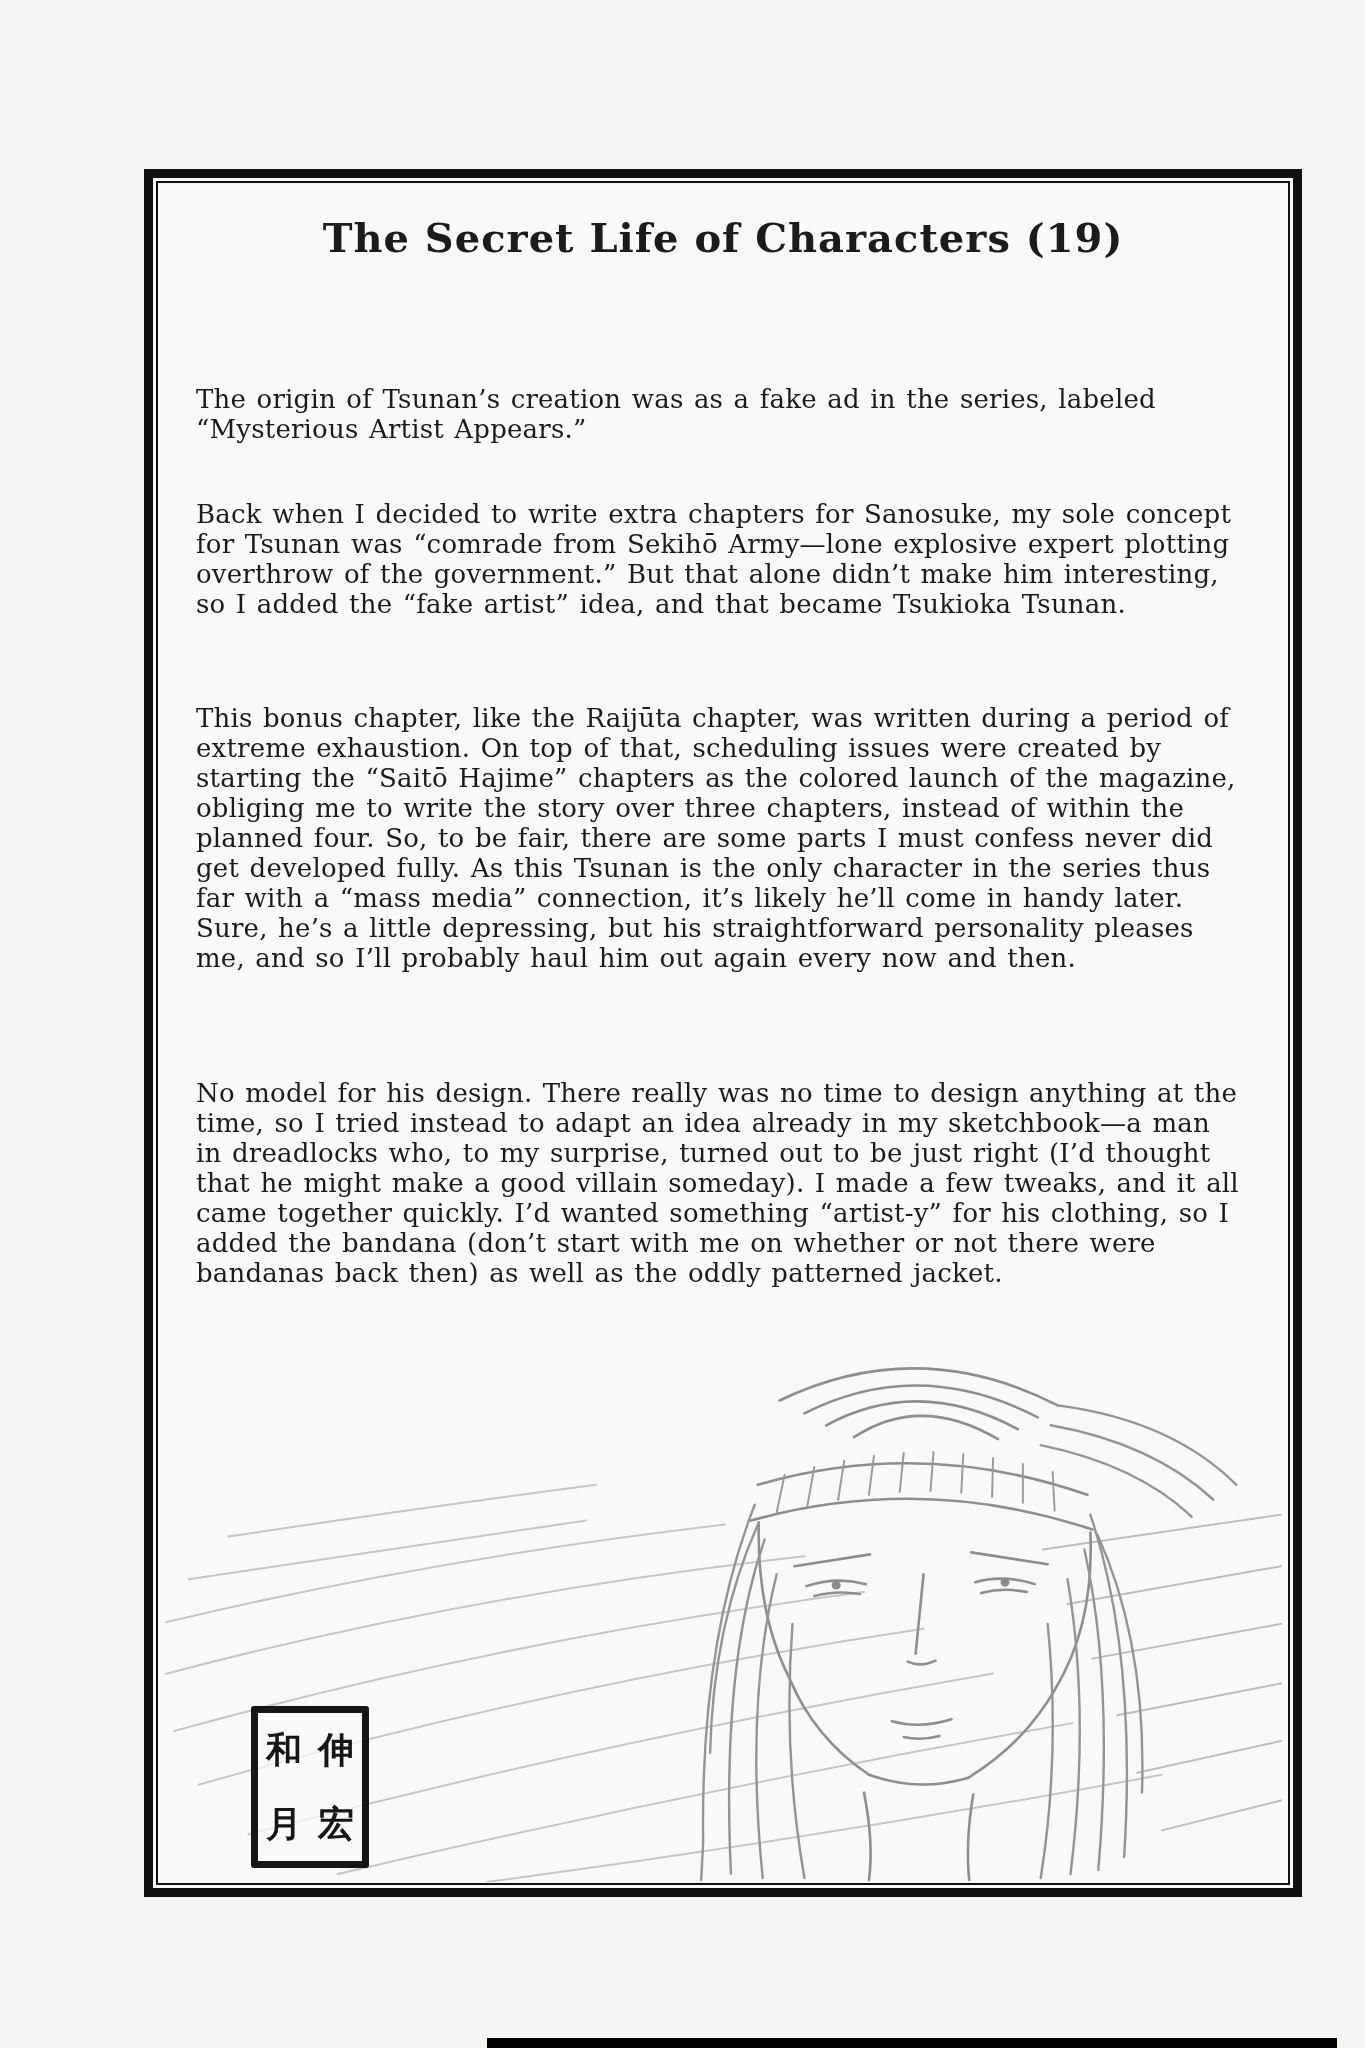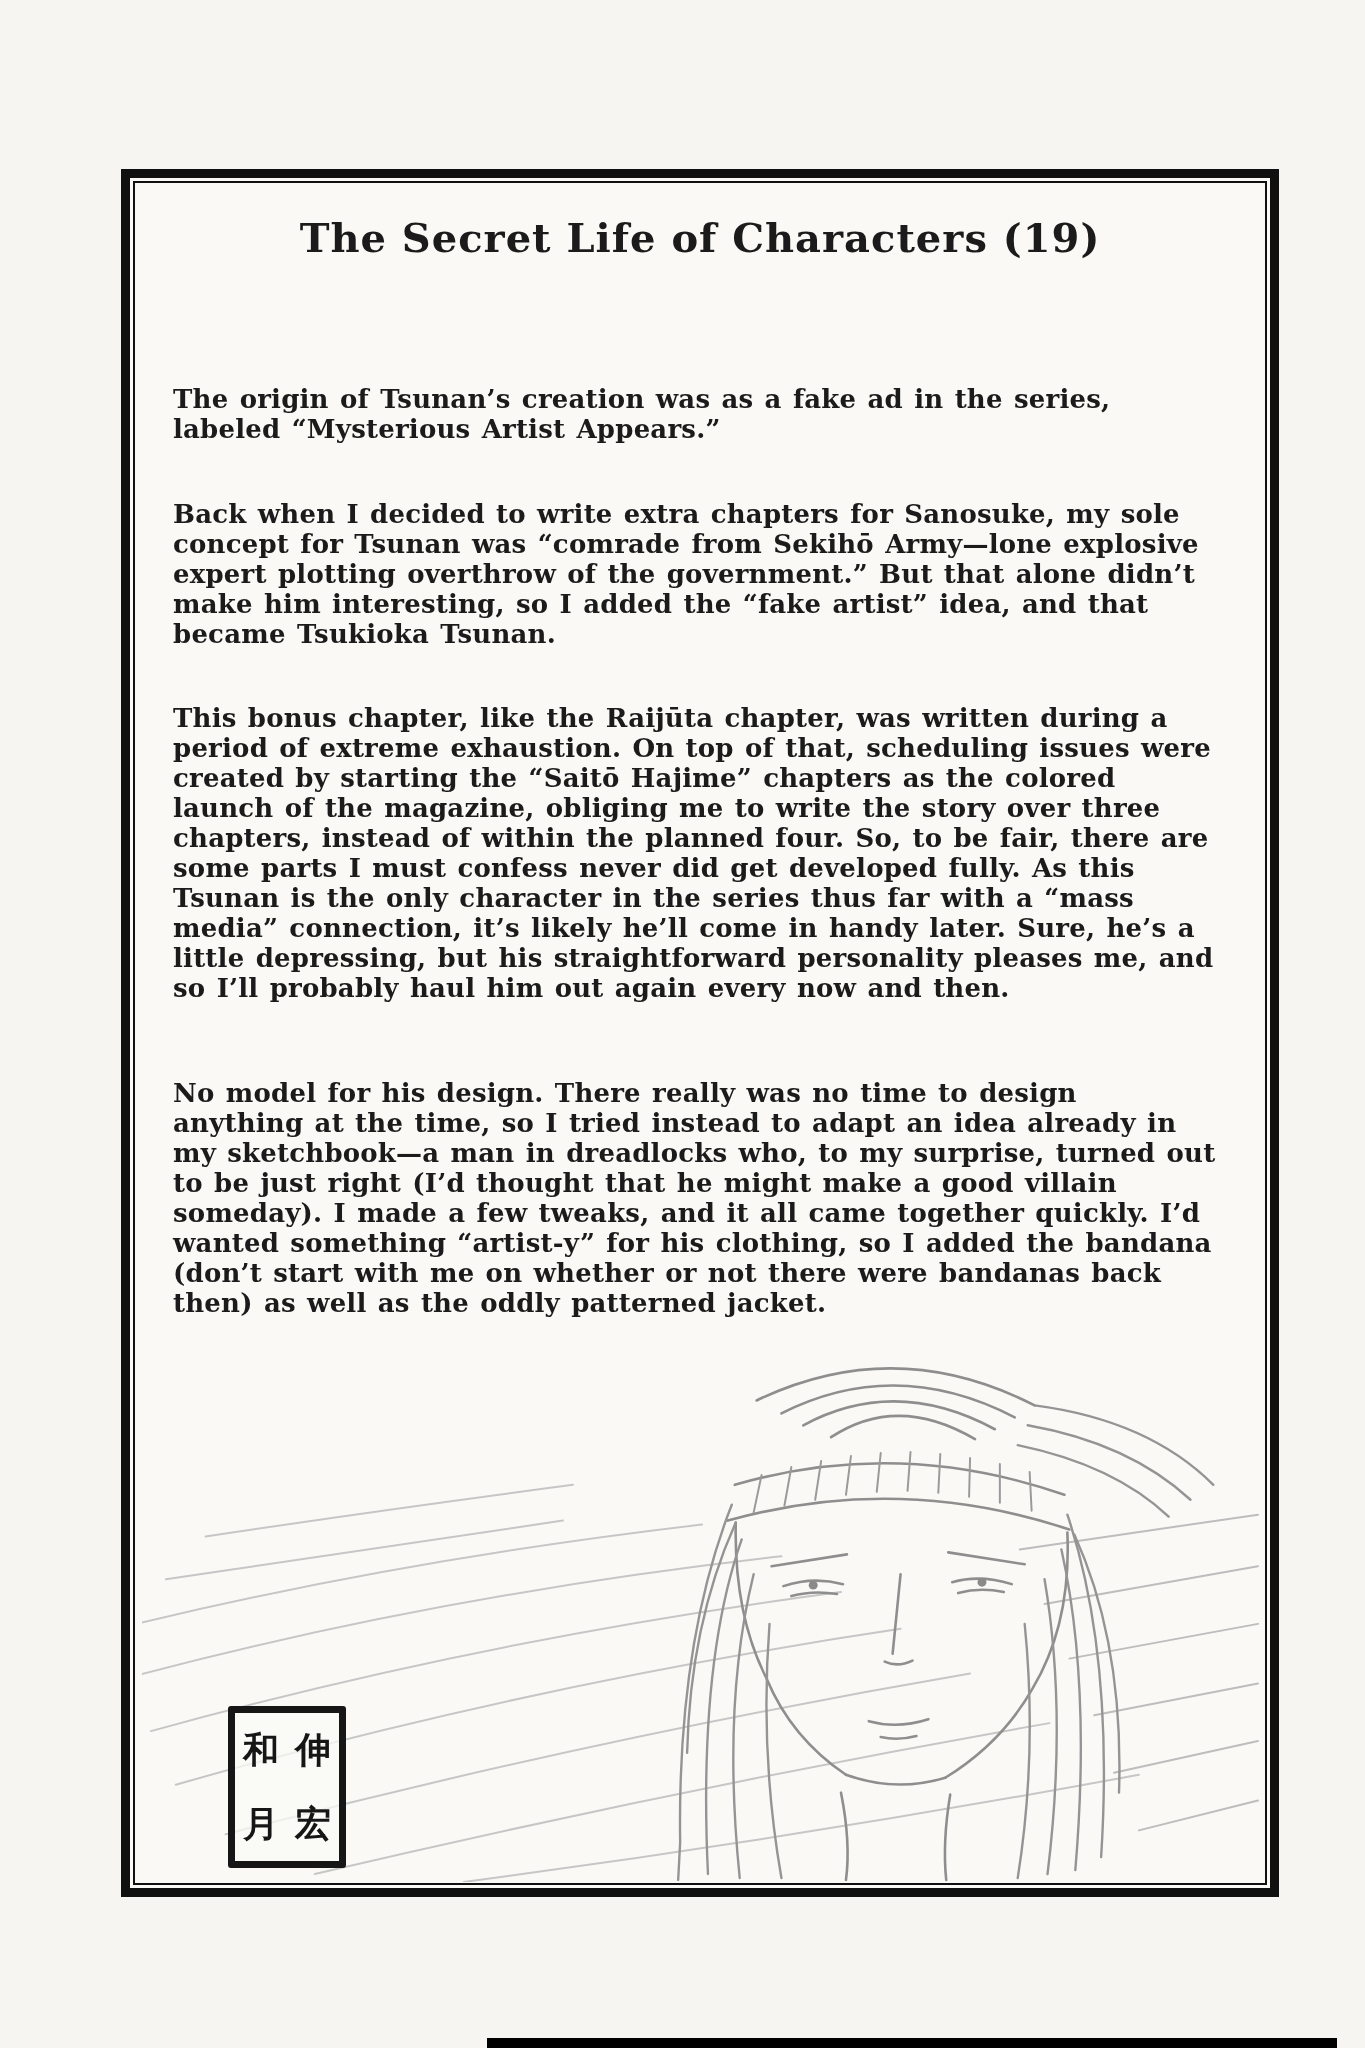--- a/index.html
+++ b/index.html
@@ -11,21 +11,21 @@
     position: relative;
     width: 1365px;
     height: 2048px;
     background: #f6f5f2;
     overflow: hidden;
     font-family: "DejaVu Serif", "Liberation Serif", serif;
     color: #1b1b1b;
   }
   .frame {
     position: absolute;
-    left: 121px;
+    left: 144px;
     top: 169px;
     width: 1140px;   
     height: 1710px;
     border: 9px solid #101010;
     background: #faf9f6;
   }
   .frame::before {
     content: "";
     position: absolute;
     inset: 3px;
@@ -56,21 +56,21 @@
     font-weight: bold;
     letter-spacing: 1px;
   }
   .para {
     position: absolute;
     left: 43px;
     width: 1043px;
     margin: 0;
     font-size: 26px;
     line-height: 30px;
-    font-weight: bold;
+    font-weight: normal;
     letter-spacing: 0.2px;
     word-spacing: 2px;
     text-align: left;
   }
   .p1 { top: 206px; }
   .p2 { top: 321px; }
   .p3 { top: 525px; }
   .p4 { top: 900px; }
   .sketch {
     position: absolute;

